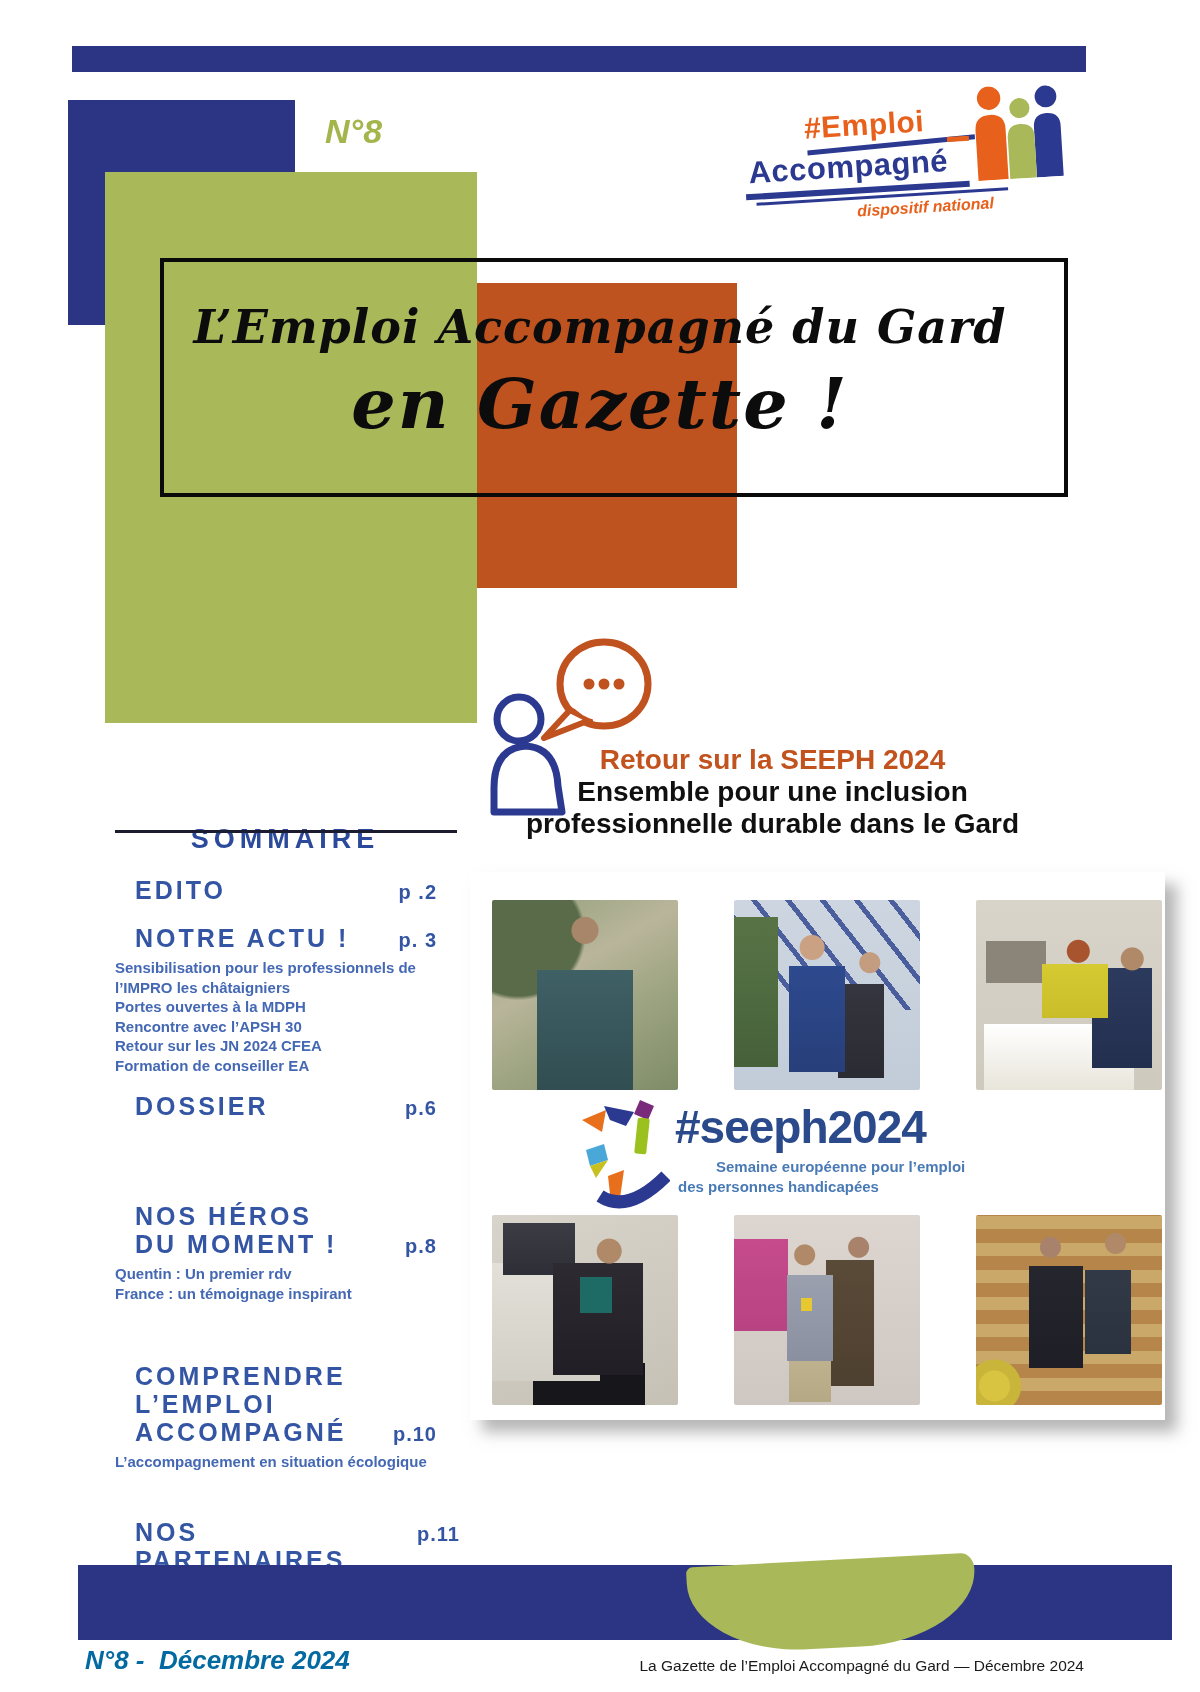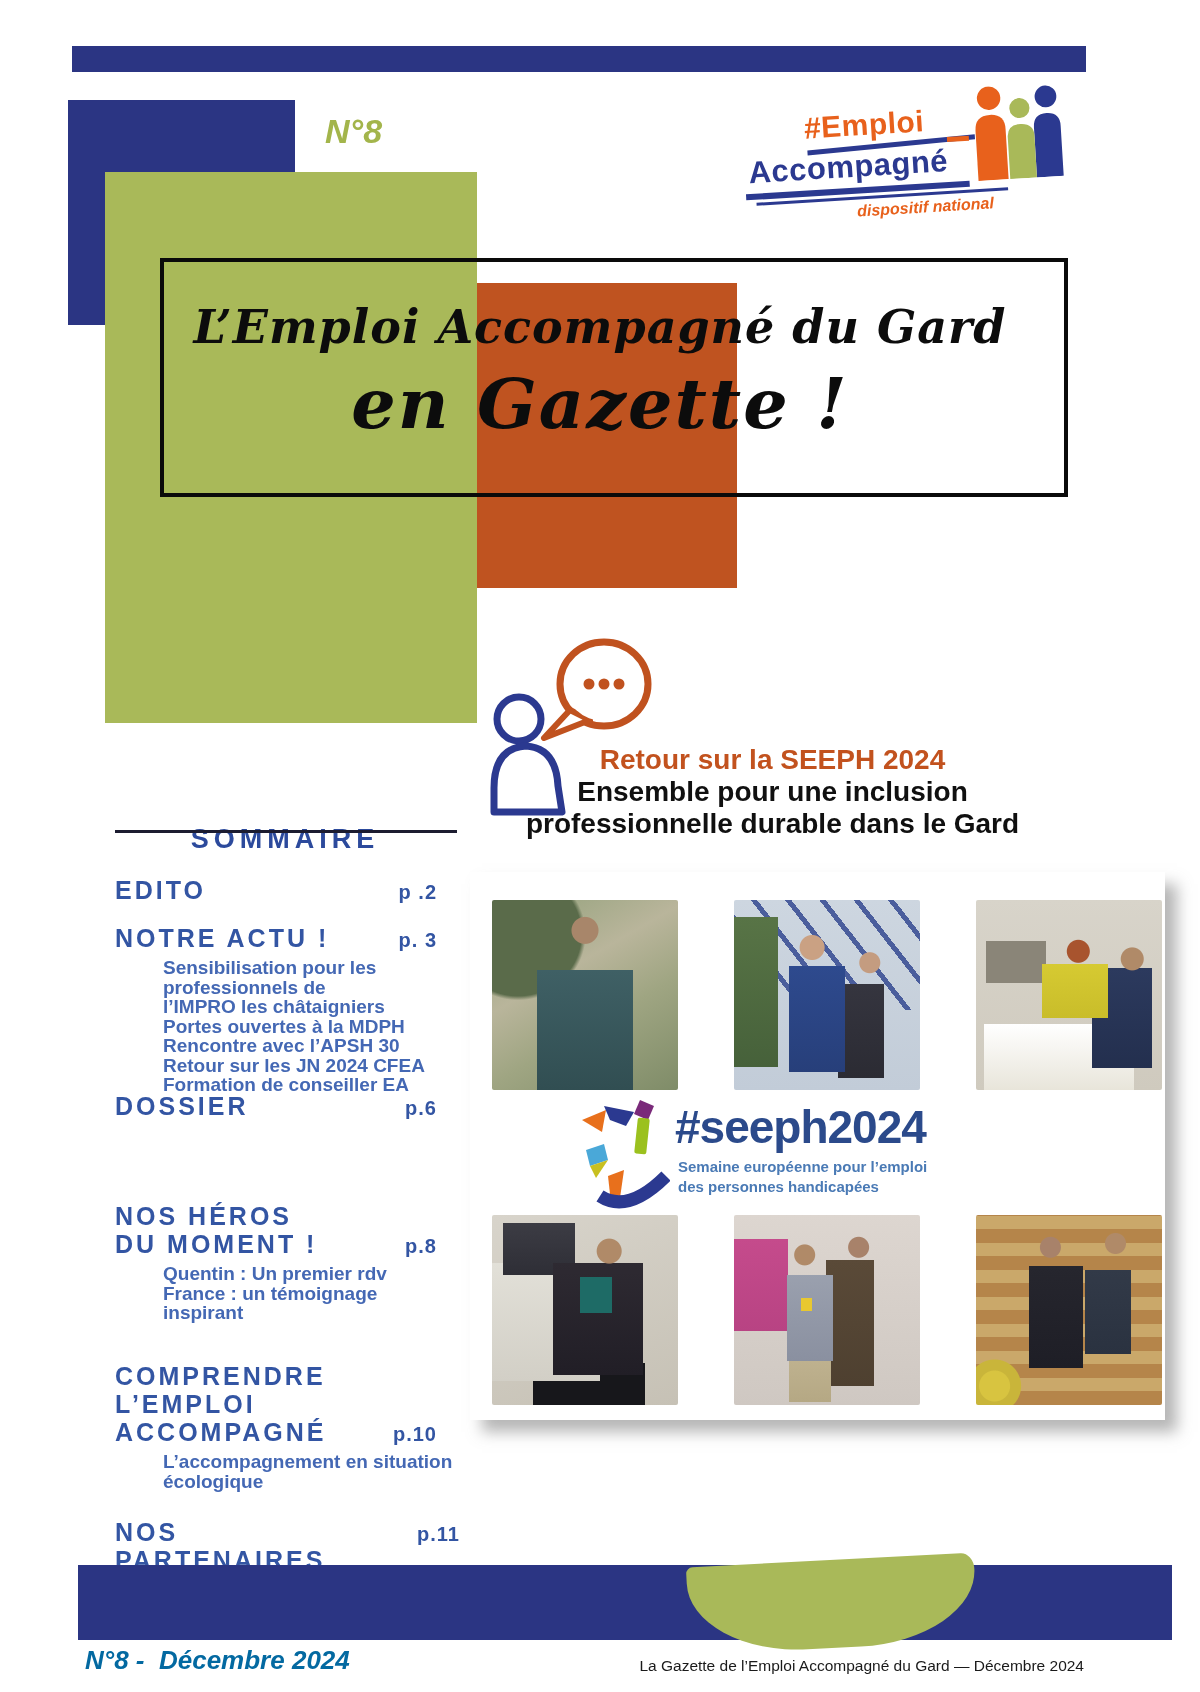--- a/index.html
+++ b/index.html
@@ -38,24 +38,24 @@
   .headline-1{left:480px;top:776px;width:585px;}
   .headline-2{left:465px;top:808px;width:615px;}
 
   
   .sommaire-h{left:120px;top:786px;width:330px;text-align:center;font-size:27px;font-weight:700;
               letter-spacing:5px;color:#2c4a9c;margin-top:38px;}
   .sommaire-rule{left:115px;top:830px;width:342px;height:3px;background:#1c1c30;}
   .toc-sec{position:absolute;left:115px;width:345px;}
   .toc-row{display:flex;justify-content:space-between;align-items:baseline;width:322px;}
   .toc-row.inline{justify-content:flex-end;gap:29px;width:auto;}
-  .toc-head{font-size:25px;line-height:28px;font-weight:700;letter-spacing:3px;color:#3355a3;}
+  .toc-head{font-size:25px;line-height:28px;font-weight:700;letter-spacing:3px;color:#3355a3;margin-left:20px;}
   .toc-page{font-size:20px;font-weight:700;color:#3355a3;letter-spacing:1px;}
   .toc-items{margin-top:6px;}
-  .toc-item{font-size:19px;line-height:19.5px;font-weight:700;color:#4468b4;margin-left:48px;}
+  .toc-item{font-size:15px;line-height:19.5px;font-weight:700;color:#4468b4;}
 
   
   .card{left:470px;top:872px;width:695px;height:548px;background:#ffffff;
         box-shadow:12px 12px 14px rgba(110,110,110,.5);}
   .photo{position:absolute;width:186px;height:190px;border-radius:2px;}
   .ph-r1{top:28px;} .ph-r2{top:343px;}
   .ph-c1{left:22px;} .ph-c2{left:264px;} .ph-c3{left:506px;}
   #p1{background:
       radial-gradient(circle at 50% 16%, #a8866a 0 13px, rgba(0,0,0,0) 14px),
       linear-gradient(#3f6065,#314e52) no-repeat 50% 100%/96px 120px,
@@ -97,21 +97,21 @@
   #p6{background:
       radial-gradient(circle at 40% 17%, #a8826a 0 10px, rgba(0,0,0,0) 11px),
       radial-gradient(circle at 75% 15%, #b08a68 0 10px, rgba(0,0,0,0) 11px),
       linear-gradient(#26262e,#1e1e26) no-repeat 40% 58%/54px 102px,
       linear-gradient(#323a48,#2a3240) no-repeat 78% 52%/46px 84px,
       radial-gradient(circle at 10% 90%, #d8c440 0 15px, #c9b53a 16px 26px, rgba(0,0,0,0) 27px),
       repeating-linear-gradient(0deg, #b5854a 0 14px, #caa86a 14px 27px);}
 
   .seeph-hash{left:205px;top:228px;font-size:46px;font-weight:700;color:#2b4a8b;letter-spacing:-1px;}
   .seeph-tag{left:208px;font-size:15px;font-weight:700;color:#4a7ab5;}
-  .seeph-tag1{top:286px;} .seeph-tag2{top:306px;}
+  .seeph-tag1{top:286px;margin-left:38px;} .seeph-tag2{top:306px;}
   .pinwheel{left:110px;top:226px;}
 
   
   .bottom-bar{left:78px;top:1565px;width:1094px;height:75px;background:#2b3583;}
   .green-bowl{left:688px;top:1560px;width:288px;height:88px;background:#a9b959;
               border-radius:8px 16px 144px 144px / 8px 20px 88px 88px;transform:rotate(-3deg);}
   .footer-left{left:85px;top:1645px;font-size:26px;font-weight:700;font-style:italic;
                color:#0369a1;white-space:pre;}
   .footer-right{left:622px;top:1657px;width:462px;text-align:right;font-size:15.5px;color:#1a1a1a;}
 </style>

